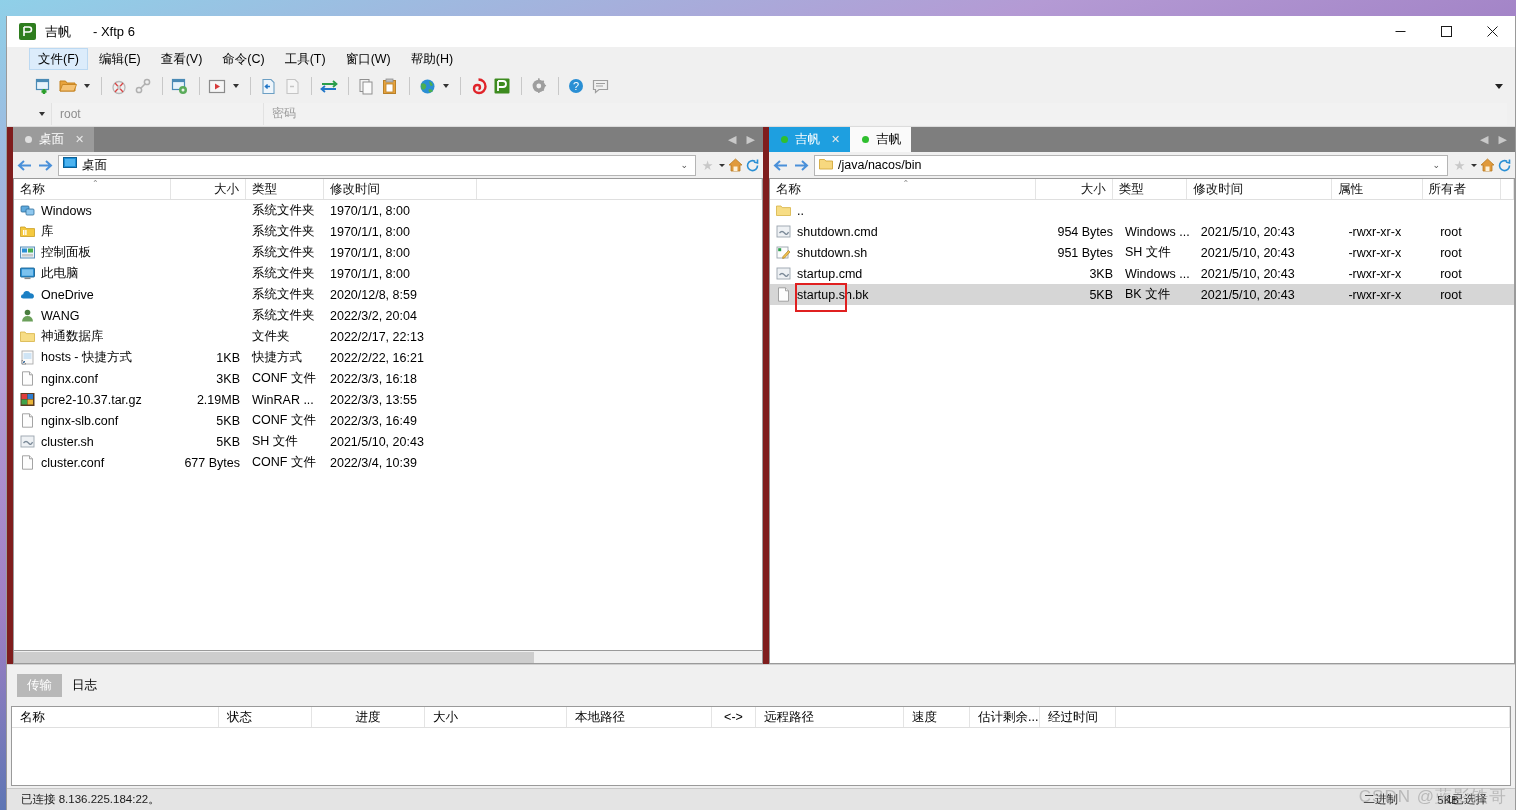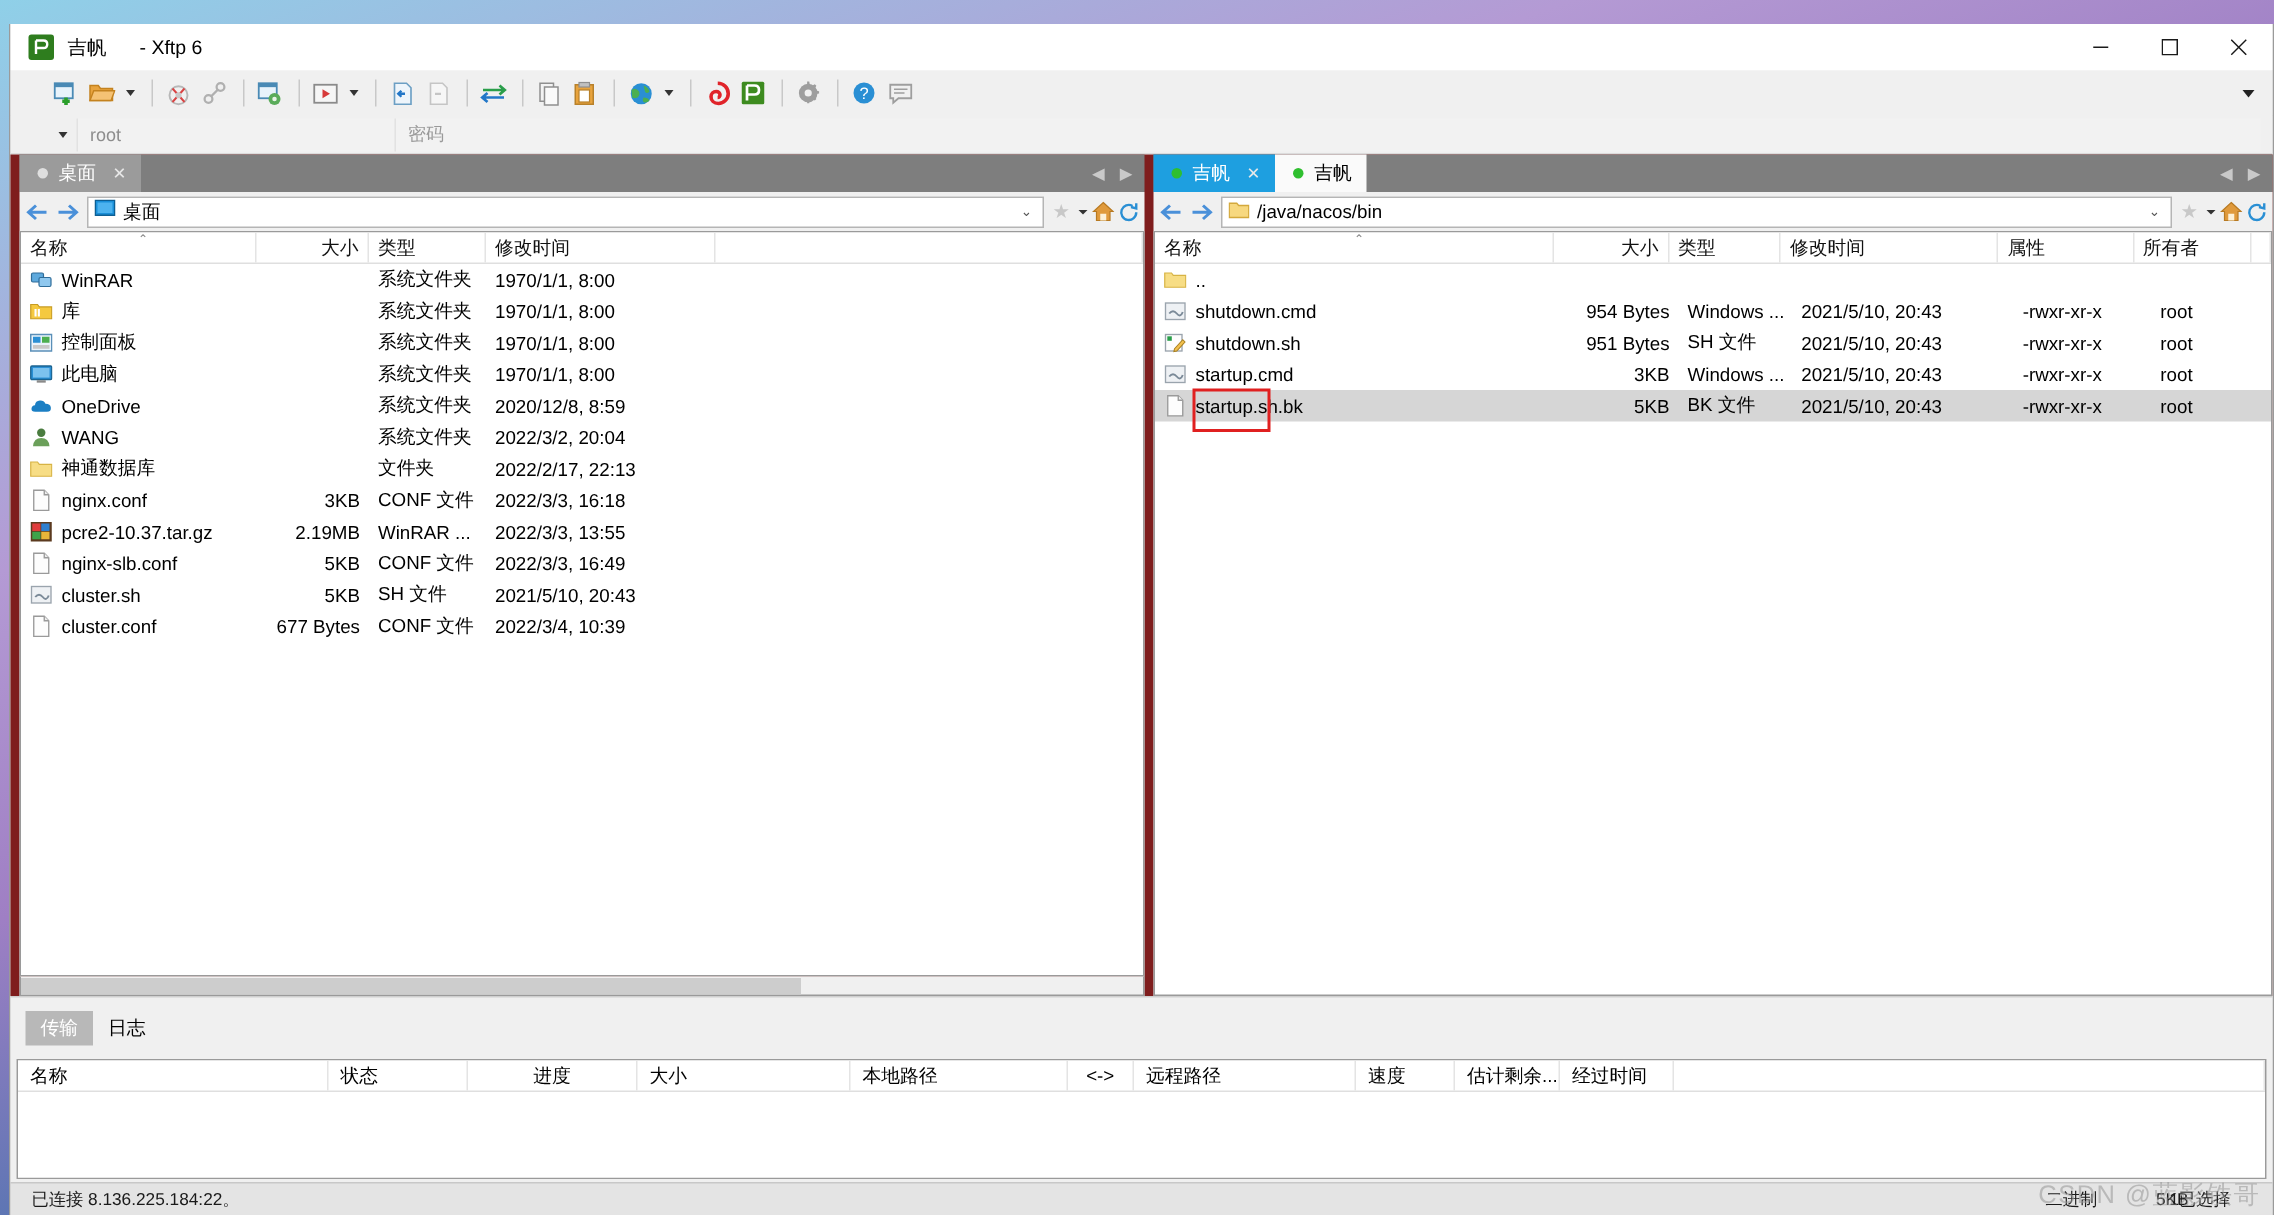--- a/index.html
+++ b/index.html
@@ -255,20 +255,29 @@
       </div>
       <div class="win-btn close">
         <svg width="11" height="11" viewBox="0 0 11 11">
             <line x1="0.5" y1="0.5" x2="10.5" y2="10.5" stroke="#1a1a1a" stroke-width="1"></line>
             <line x1="10.5" y1="0.5" x2="0.5" y2="10.5" stroke="#1a1a1a" stroke-width="1"></line>
           </svg>
       </div>
     </div>
   </div>
 
+  <div class="menubar">
+    <div class="menu-item active">文件(F)</div>
+    <div class="menu-item">编辑(E)</div>
+    <div class="menu-item">查看(V)</div>
+    <div class="menu-item">命令(C)</div>
+    <div class="menu-item">工具(T)</div>
+    <div class="menu-item">窗口(W)</div>
+    <div class="menu-item">帮助(H)</div>
+  </div>
 
   <div class="toolbar">
     <div class="tb">
       <svg width="18" height="17" viewBox="0 0 18 17">
         <rect x="1.5" y="1.5" width="12" height="10" fill="#e8f3fb" stroke="#4a8ab5" stroke-width="1.2"></rect>
         <rect x="1.5" y="1.5" width="12" height="2.6" fill="#4a8ab5"></rect>
         <path d="M9 11 L9 16 M6.5 13.5 L11.5 13.5" stroke="#2a9e2a" stroke-width="2.4"></path>
       </svg>
     </div>
     <div class="tb">
@@ -464,21 +473,21 @@
           <div class="fl-th" style="width:153px">修改时间</div>
           <div class="fl-th" style="flex:1 1 auto"></div>
         </div>
         <div class="fl-body" id="local-rows">
             <div class="fl-row">
               <div class="fl-td fl-name" style="width:157px">
                 <span class="ficon"><svg width="15" height="15" viewBox="0 0 15 15">
                     <rect x="1" y="3" width="8" height="6" rx="1" fill="#5ea9dd" stroke="#2e6c99" stroke-width="0.8"></rect>
                     <rect x="6" y="6" width="8" height="6" rx="1" fill="#8fc8ef" stroke="#2e6c99" stroke-width="0.8"></rect>
                   </svg></span>
-                <span>WinRAR</span>
+                <span>Windows</span>
               </div>
               <div class="fl-td num" style="width:75px"></div>
               <div class="fl-td" style="width:78px">系统文件夹</div>
               <div class="fl-td" style="width:153px">1970/1/1, 8:00</div>
             </div>
             <div class="fl-row">
               <div class="fl-td fl-name" style="width:157px">
                 <span class="ficon"><svg width="15" height="15" viewBox="0 0 15 15">
                     <path d="M0.5 3 L5 3 L6.2 4.6 L14.5 4.6 L14.5 12.5 L0.5 12.5 Z" fill="#f5c93f" stroke="#c89c22" stroke-width="0.8"></path>
                     <rect x="3" y="6" width="1.4" height="5" fill="#fff"></rect>
@@ -543,20 +552,34 @@
             <div class="fl-row">
               <div class="fl-td fl-name" style="width:157px">
                 <span class="ficon"><svg width="15" height="15" viewBox="0 0 15 15">
                     <path d="M0.5 3 L5 3 L6.2 4.6 L14.5 4.6 L14.5 12.5 L0.5 12.5 Z" fill="#f7dd85" stroke="#d7b344" stroke-width="0.8"></path>
                   </svg></span>
                 <span>神通数据库</span>
               </div>
               <div class="fl-td num" style="width:75px"></div>
               <div class="fl-td" style="width:78px">文件夹</div>
               <div class="fl-td" style="width:153px">2022/2/17, 22:13</div>
+            </div>
+            <div class="fl-row">
+              <div class="fl-td fl-name" style="width:157px">
+                <span class="ficon"><svg width="15" height="15" viewBox="0 0 15 15">
+                    <rect x="2" y="1" width="11" height="13" fill="#fafafa" stroke="#aaa" stroke-width="0.9"></rect>
+                    <rect x="3.5" y="3" width="8" height="6" fill="#cfe4f5"></rect>
+                    <path d="M2 14 L2 10 L6 14 Z" fill="#fff" stroke="#777" stroke-width="0.7"></path>
+                    <path d="M2.8 13.2 L5 11" stroke="#2a6fb5" stroke-width="1"></path>
+                  </svg></span>
+                <span>hosts - 快捷方式</span>
+              </div>
+              <div class="fl-td num" style="width:75px">1KB</div>
+              <div class="fl-td" style="width:78px">快捷方式</div>
+              <div class="fl-td" style="width:153px">2022/2/22, 16:21</div>
             </div>
             <div class="fl-row">
               <div class="fl-td fl-name" style="width:157px">
                 <span class="ficon"><svg width="15" height="15" viewBox="0 0 15 15">
                     <path d="M2.5 0.8 L9.5 0.8 L12.5 3.8 L12.5 14.2 L2.5 14.2 Z" fill="#fdfdfd" stroke="#9a9a9a" stroke-width="0.9"></path>
                     <path d="M9.5 0.8 L9.5 3.8 L12.5 3.8" fill="#eee" stroke="#9a9a9a" stroke-width="0.9"></path>
                   </svg></span>
                 <span>nginx.conf</span>
               </div>
               <div class="fl-td num" style="width:75px">3KB</div>

